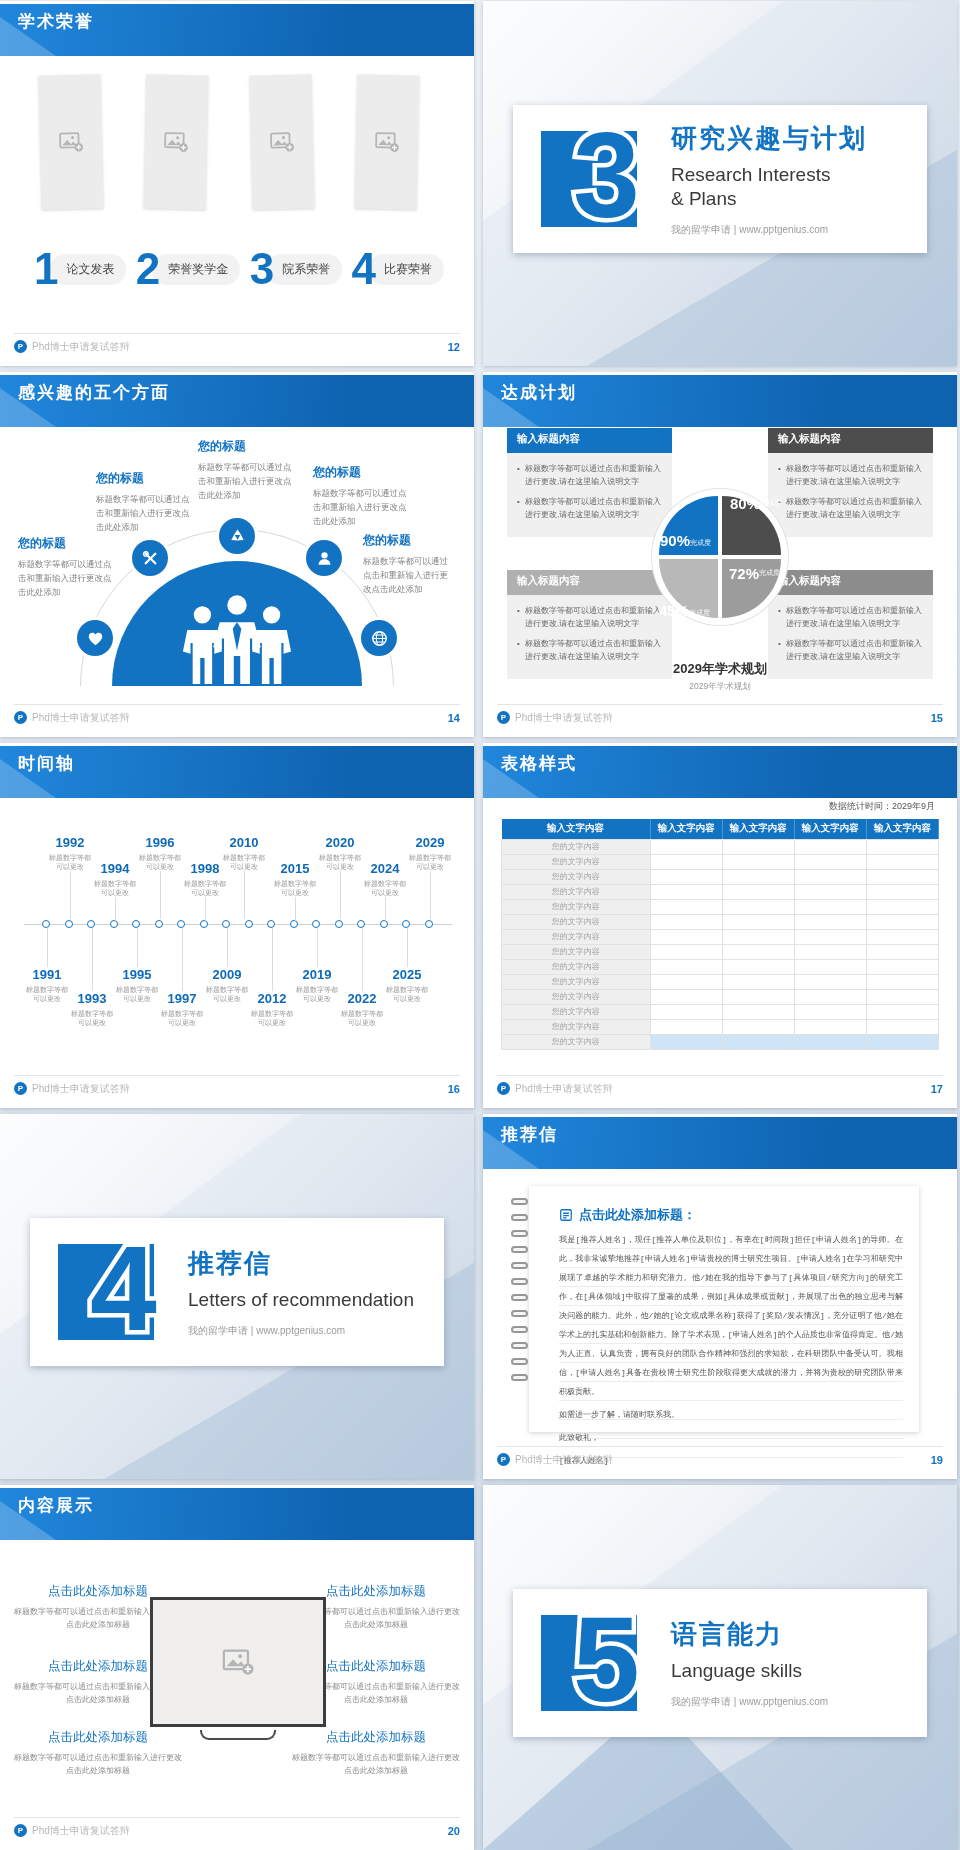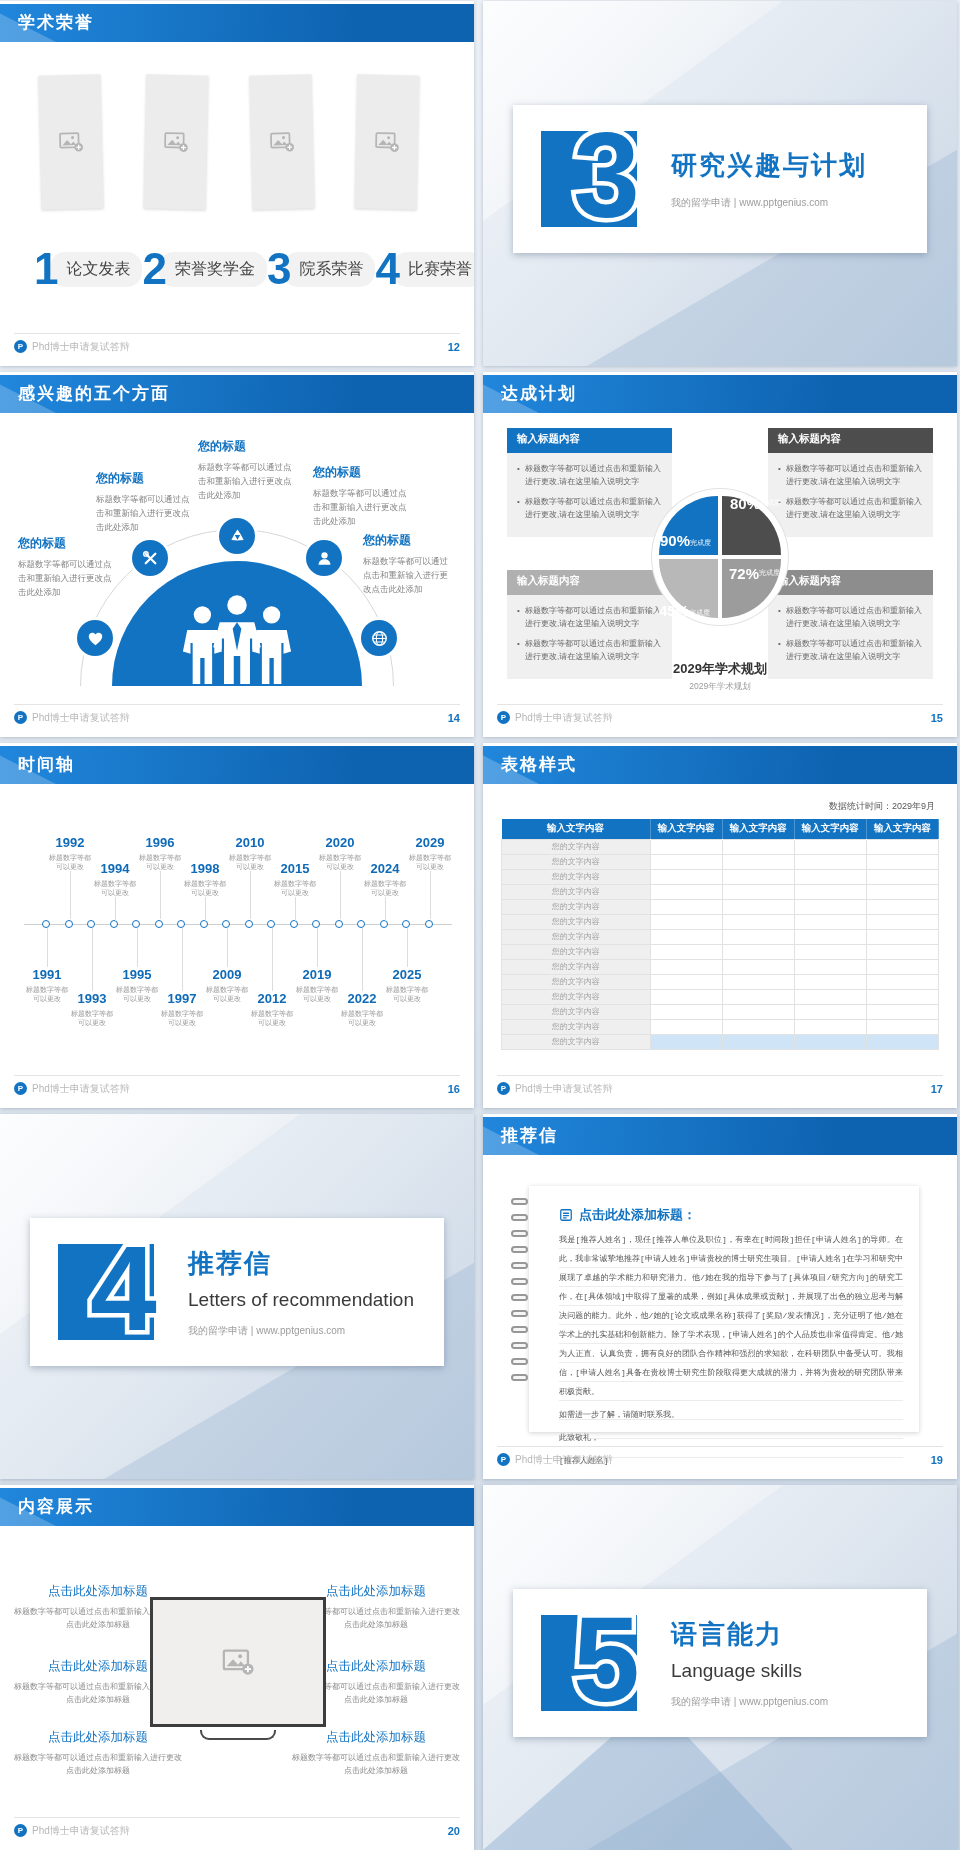--- a/index.html
+++ b/index.html
@@ -5,22 +5,22 @@
   * { margin:0; padding:0; box-sizing:border-box; }
   body { font-family:"Liberation Sans","DejaVu Sans",sans-serif; }
   .page { width:960px; height:1850px; position:relative;
     background:linear-gradient(155deg,#f1f4f8 0%,#e3e9f0 40%,#cbd7e4 100%);
     display:grid; grid-template-columns:474px 474px; grid-auto-rows:365px;
     column-gap:9px; row-gap:6px; padding-top:1px; }
   .slide { position:relative; background:#fff; overflow:hidden;
     box-shadow:0 1px 4px rgba(110,130,155,.45); }
 
   
-  .c-header { position:absolute; top:3px; left:0; right:0; height:38px;
-    background:linear-gradient(95deg,#2187dc 0%,#0e63b0 75%); }
+  .c-header { position:absolute; top:3px; left:0; right:0; height:52px;
+    background:linear-gradient(95deg,#2187dc 0%,#0e63b0 75%);font-family:Liberation Mono, monospace; }
   .c-header::before { content:""; position:absolute; left:0; bottom:0; width:64px; height:100%;
     background:rgba(255,255,255,.22); clip-path:polygon(0 100%,0 25%,56px 100%); }
   .c-title { color:#fff; font-size:17px; font-weight:bold; line-height:38px;
     padding-left:18px; letter-spacing:2px; display:block; }
   .c-footer { position:absolute; left:14px; right:14px; bottom:7px; height:26px;
     border-top:1px solid #e4e4e4; display:flex; align-items:center; justify-content:space-between; }
   .f-brand { display:flex; align-items:center; gap:5px; color:#b7b7b7; font-size:10px; }
   .f-logo { width:13px; height:13px; border-radius:50%; background:#1273c2; color:#fff;
     font-size:8px; font-weight:bold; display:flex; align-items:center; justify-content:center; font-style:normal; }
   .f-page { color:#1273c2; font-weight:bold; font-size:11px; }
@@ -46,21 +46,21 @@
   .d-tag { color:#9c9c9c; font-size:10px; margin-top:13px; }
 
   
   .cards { position:absolute; top:74px; left:40px; right:56px; display:flex; justify-content:space-between; }
   .card { width:62px; height:134px; background:#ececec; box-shadow:0 1px 3px rgba(0,0,0,.15);
     display:flex; align-items:center; justify-content:center; }
   .card:nth-child(odd){ transform:rotate(-1.4deg); } .card:nth-child(even){ transform:rotate(1.2deg); }
   .honor-row { position:absolute; top:246px; left:34px; right:30px; display:flex; justify-content:space-between; }
   .honor-item { display:flex; align-items:center; }
   .h-num { color:#1273c2; font-size:44px; font-weight:bold; line-height:1; position:relative; z-index:1; }
-  .h-label { background:#f2f2f2; border-radius:15px; padding:7px 12px 7px 16px; font-size:16px;
+  .h-label { background:#f2f2f2; border-radius:15px; padding:7px 12px 7px 16px; font-size:12px;
     color:#444; margin-left:-8px; white-space:nowrap; }
 
   
   .int-block { position:absolute; width:96px; }
   .int-title { color:#1273c2; font-weight:bold; font-size:12px; margin-bottom:5px; }
   .int-body { color:#848484; font-size:8.5px; line-height:14px; }
   .ring-wrap { position:absolute; left:80px; top:157px; width:314px; height:157px; overflow:hidden; }
   .ring { width:314px; height:314px; border-radius:50%; border:1px solid #d7d7d7; }
   .semi { position:absolute; left:112px; top:189px; width:250px; height:125px;
     background:#1273c2; border-radius:250px 250px 0 0; }
@@ -212,20 +212,22 @@
   <div class="slide divider">
     <div class="sh-tl"></div>
     <div class="sh-br"></div>
     <div class="banner">
       <div class="numsq">
         <span class="digit stroke">3</span>
         <span class="digit fill">3</span>
       </div>
       <div class="d-text">
         <div class="d-title">研究兴趣与计划</div>
+        <div class="d-sub">Research Interests
+&amp; Plans</div>
         <div class="d-tag">我的留学申请 | www.pptgenius.com</div>
       </div>
     </div>
   </div>
 
   <div class="slide">
     <div class="c-header">
       <span class="c-title">感兴趣的五个方面</span>
     </div>
     <div class="ring-wrap">
@@ -419,21 +421,21 @@
         <div class="tl-desc">标题数字等都可以更改</div>
       </div>
     <div class="tl-item ah" style="left:137px">
         <div class="tl-year">1996</div>
         <div class="tl-desc">标题数字等都可以更改</div>
       </div>
     <div class="tl-item al" style="left:182px">
         <div class="tl-year">1998</div>
         <div class="tl-desc">标题数字等都可以更改</div>
       </div>
-    <div class="tl-item ah" style="left:227px">
+    <div class="tl-item ah" style="left:221px">
         <div class="tl-year">2010</div>
         <div class="tl-desc">标题数字等都可以更改</div>
       </div>
     <div class="tl-item al" style="left:272px">
         <div class="tl-year">2015</div>
         <div class="tl-desc">标题数字等都可以更改</div>
       </div>
     <div class="tl-item ah" style="left:317px">
         <div class="tl-year">2020</div>
         <div class="tl-desc">标题数字等都可以更改</div>

